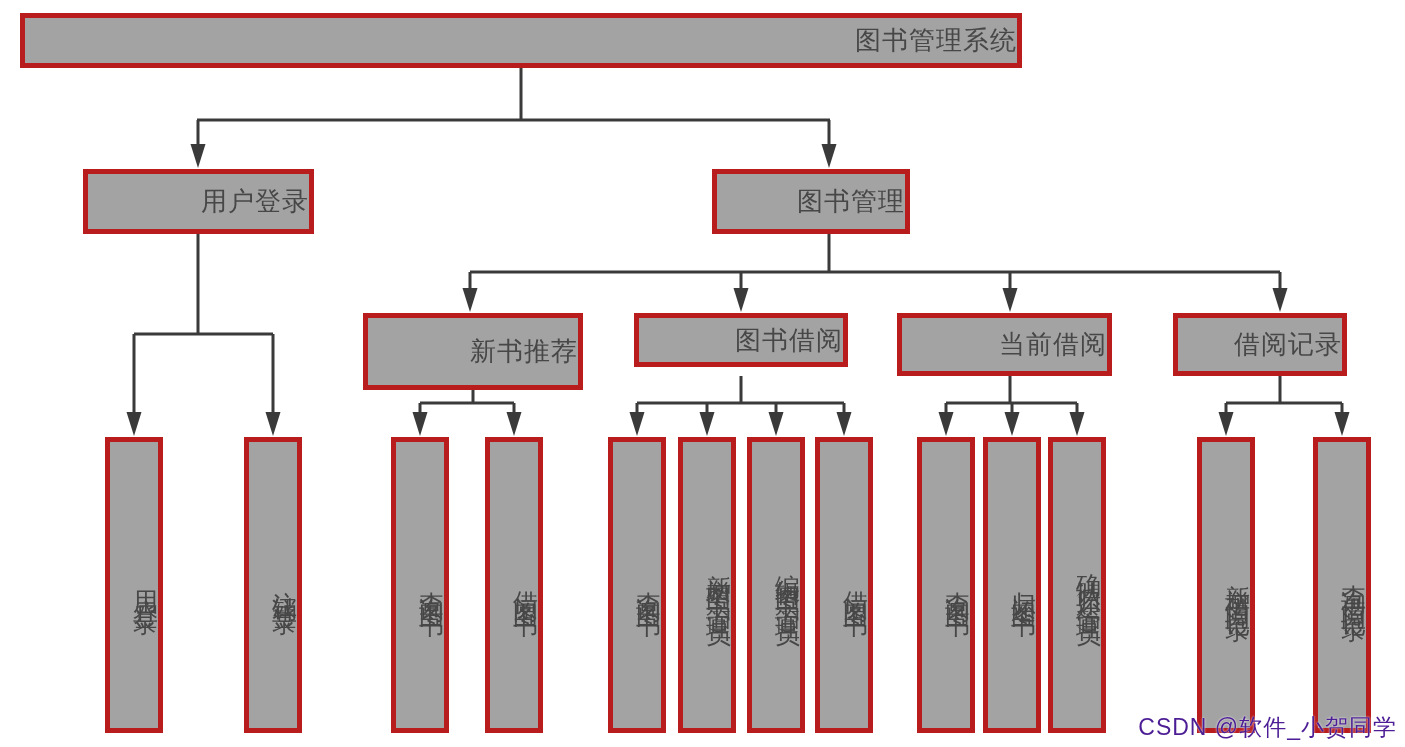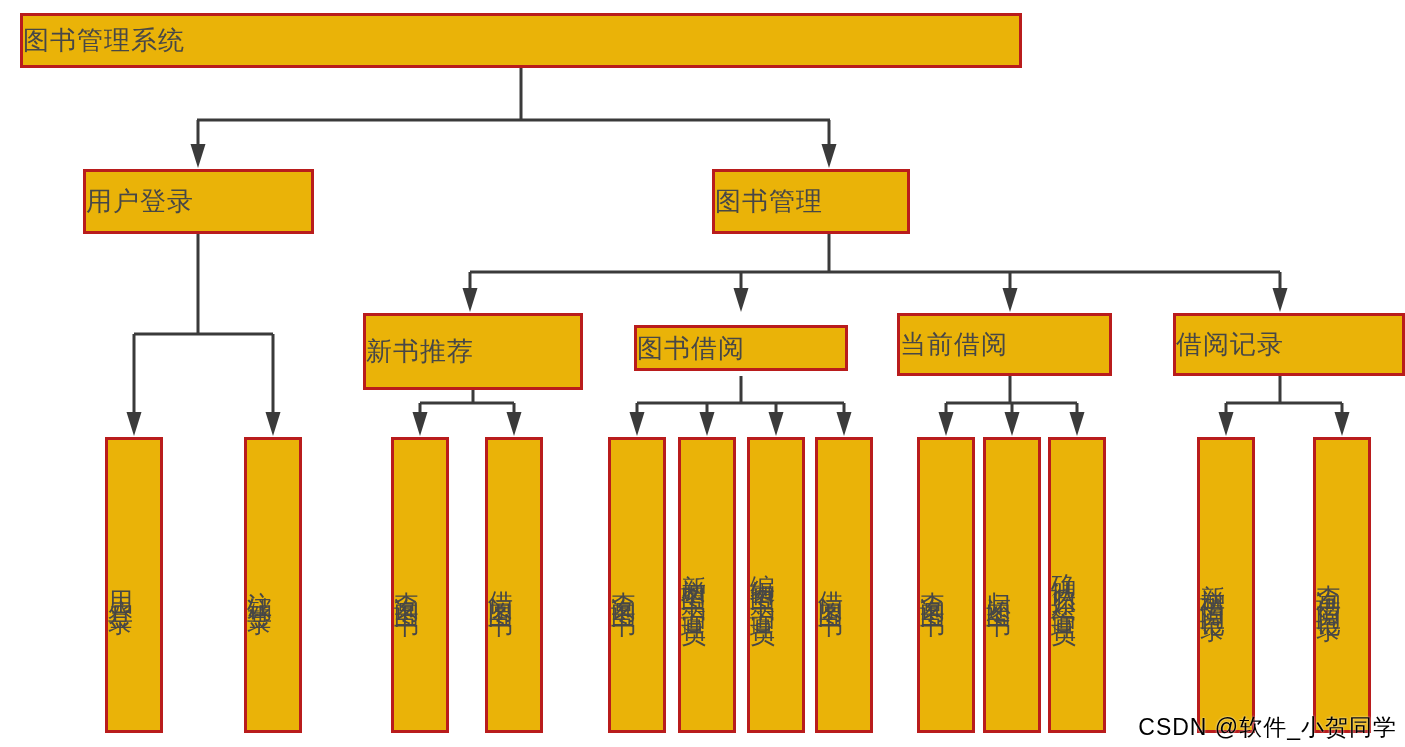--- a/index.html
+++ b/index.html
@@ -2,32 +2,32 @@
 <html><head>
 <meta charset="utf-8">
 <style>
   html,body{margin:0;padding:0;background:#ffffff;}
   .canvas{
     position:relative;width:1405px;height:747px;background:#ffffff;
     font-family:"Liberation Sans","DejaVu Sans",sans-serif;overflow:hidden;
   }
   .connectors{position:absolute;left:0;top:0;width:1405px;height:747px;}
   .box{
-    position:absolute;background:#eab308;border:3px solid #b91c1c;
-    display:flex;align-items:center;justify-content:flex-start;
+    position:absolute;background:#a3a3a3;border:5px solid #b91c1c;
+    display:flex;align-items:center;justify-content:flex-end;
     box-sizing:border-box;color:#474747;
   }
   .hlabel{font-size:26px;letter-spacing:1px;white-space:nowrap;}
   .leaf .vlabel{
     writing-mode:vertical-rl;
     font-size:25px;line-height:1;letter-spacing:7px;white-space:nowrap;
   }
   .watermark{
     position:absolute;top:712px;right:8px;
-    font-size:23px;color:#000000;letter-spacing:1px;white-space:nowrap;
+    font-size:23px;color:#4c1d95;letter-spacing:1px;white-space:nowrap;
     text-shadow:0 0 2px #ffffff;
   }
 </style>
 </head>
 <body>
 
 <div class="canvas">
 
   <svg class="connectors" viewBox="0 0 1405 747" xmlns="http://www.w3.org/2000/svg">
     <g>
@@ -67,27 +67,27 @@
   <div class="box" style="left:83px;top:169px;width:231px;height:65px;">
     <span class="hlabel">用户登录</span>
   </div>
   <div class="box" style="left:712px;top:169px;width:198px;height:65px;">
     <span class="hlabel">图书管理</span>
   </div>
 
   <div class="box" style="left:363px;top:313px;width:220px;height:77px;">
     <span class="hlabel">新书推荐</span>
   </div>
-  <div class="box" style="left:634px;top:325px;width:214px;height:46px;">
+  <div class="box" style="left:634px;top:313px;width:214px;height:54px;">
     <span class="hlabel">图书借阅</span>
   </div>
   <div class="box" style="left:897px;top:313px;width:215px;height:63px;">
     <span class="hlabel">当前借阅</span>
   </div>
-  <div class="box" style="left:1173px;top:313px;width:232px;height:63px;">
+  <div class="box" style="left:1173px;top:313px;width:174px;height:63px;">
     <span class="hlabel">借阅记录</span>
   </div>
 
   <div class="box leaf" style="left:105px;top:437px;width:58px;height:296px;">
     <span class="vlabel">用户登录</span>
   </div>
   <div class="box leaf" style="left:244px;top:437px;width:58px;height:296px;">
     <span class="vlabel">注销登录</span>
   </div>
 

